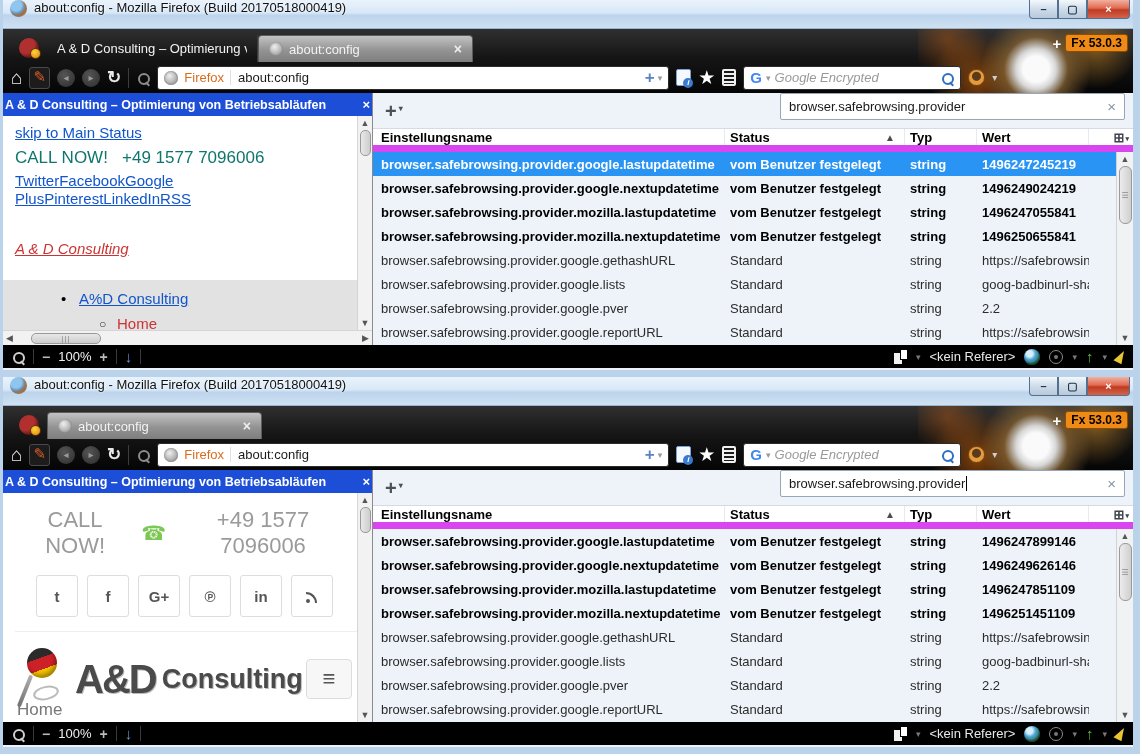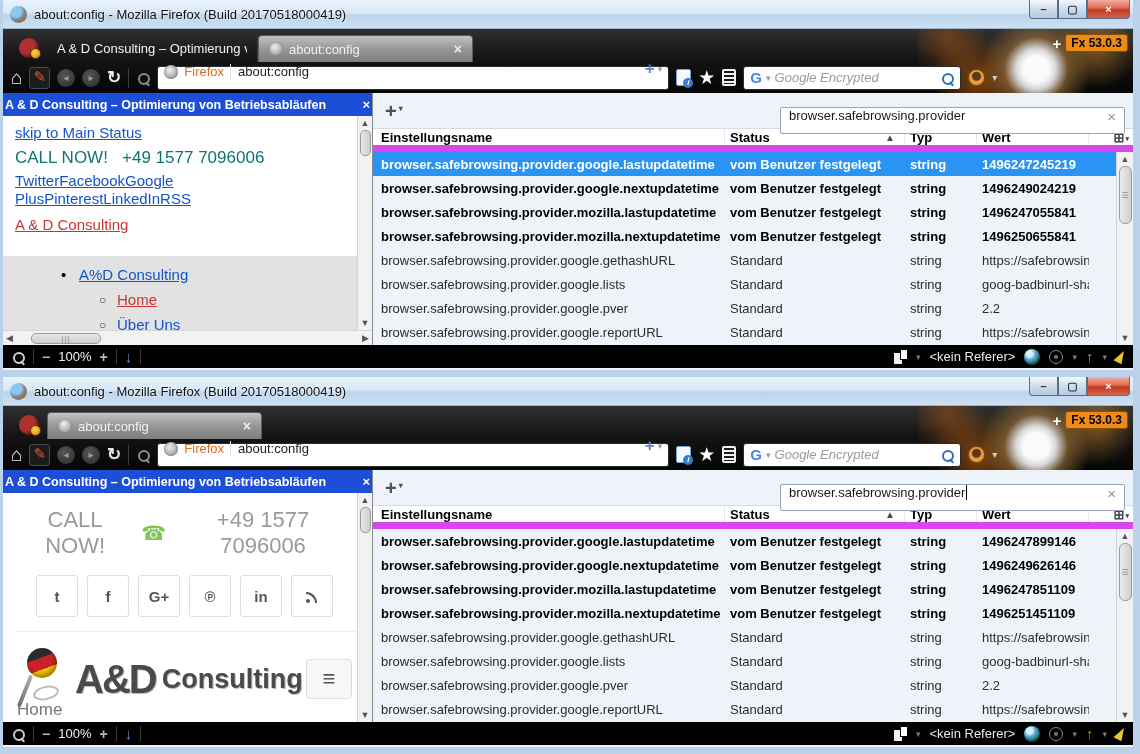--- a/index.html
+++ b/index.html
@@ -3,21 +3,21 @@
 <meta charset="utf-8">
 <style>
   * { margin:0; padding:0; box-sizing:border-box; }
   html,body { width:1140px; height:754px; background:#cfe0ef; font-family:"Liberation Sans", sans-serif; overflow:hidden; }
 
   
   .window { position:relative; width:1140px; height:377px;
     border-left:3px solid #bad2ea; border-right:7px solid #bad2ea; border-bottom:7px solid #bad2ea;
     background:#edf2fa; }
   .titlebar { height:29px; background:linear-gradient(#eaf3fc 0%,#d8e8f7 45%,#bcd4ec 55%,#cfe1f2 100%);
-    display:flex; align-items:center; padding-left:7px; position:relative; border-bottom:1px solid #9ab4cf; }
+    display:flex; padding-left:7px; position:relative; border-bottom:1px solid #9ab4cf; }
   .ffball { width:17px; height:17px; border-radius:50%; flex:none;
     background:radial-gradient(circle at 35% 30%, #8ec6f0 0 35%, #2a6db3 70%), radial-gradient(circle at 70% 70%, #f28b1d, transparent 60%); 
     box-shadow:inset -2px -2px 3px rgba(210,110,20,.9); }
   .wtitle { font-size:13px; color:#111; margin-left:7px; text-shadow:0 0 3px #fff; }
   .winbtns { position:absolute; top:0; right:3px; display:flex; height:19px; }
   .wbtn { width:29px; height:19px; border:1px solid #54708c; border-top:none; display:flex; align-items:center; justify-content:center;
     background:linear-gradient(#f4f8fc,#cfdcea 50%,#b7c9db); color:#1c2e40; font-size:11px; font-weight:bold; }
   .wbtn.min { border-radius:0 0 0 4px; }
   .wbtn.close { border-radius:0 0 4px 0; width:43px; background:linear-gradient(#f2b0a0,#e06a50 45%,#c03a22 55%,#d2654c); color:#fff; }
 
@@ -52,21 +52,21 @@
   .home-i { font-size:19px; }
   .pencil-i { color:#e05a28; font-size:15px; border:1px solid #4a4a4a; border-radius:3px; padding:0 3px 2px 3px; background:#1c1c1c; }
   .nav-arrow { width:18px; height:18px; border-radius:50%; background:radial-gradient(circle at 40% 35%, #555, #2c2c2c); color:#9a9a9a;
     font-size:10px; display:flex; align-items:center; justify-content:center; }
   .reload-i { font-size:17px; font-weight:bold; }
   .vsep { width:1px; height:20px; background:#3d3d3d; flex:none; }
   .mag { position:relative; width:14px; height:14px; flex:none; }
   .mag::before { content:''; position:absolute; left:2px; top:2px; width:8px; height:8px; border:2px solid #8d8d8d; border-radius:50%; }
   .mag::after { content:''; position:absolute; right:0; bottom:0; width:5px; height:2px; background:#8d8d8d; transform:rotate(45deg); }
   .urlbar { flex:none; width:512px; height:24px; background:#fff; border:1px solid #2b2b2b; border-radius:3px;
-    display:flex; align-items:flex-end; padding:10px 6px; gap:6px; font-size:13px; }
+    display:flex; align-items:center; padding:10px 6px; gap:6px; font-size:13px; }
   .url-ff { color:#d96c1f; }
   .url-text { color:#1a1a1a; border-left:1px solid #e0e0e0; padding-left:7px; }
   .url-right { margin-left:auto; display:flex; align-items:center; gap:3px; }
   .bm-plus { color:#5b82c4; font-size:17px; font-weight:bold; }
   .dd { color:#9a9a9a; font-size:9px; }
   .dd-w { color:#cfcfcf; font-size:10px; }
   .pageinfo-i { width:15px; height:17px; background:#f4f8ff; border:1px solid #7aa0d4; border-radius:2px; position:relative; flex:none; }
   .pageinfo-i::after { content:'i'; position:absolute; right:-3px; bottom:-3px; width:10px; height:10px; border-radius:50%;
     background:#3a7bd0; color:#fff; font-size:8px; font-weight:bold; text-align:center; line-height:10px; font-style:italic; }
   .star-i { color:#fff; font-size:19px; }
@@ -130,22 +130,22 @@
   .logo-name { font-size:27px; font-weight:bold; color:#4a4a4a; margin-left:6px; text-shadow:1px 1px 0 #bbb; }
   .hamburger { margin-left:auto; width:46px; height:40px; border:1px solid #ddd; border-radius:4px; background:#f7f7f7;
     color:#555; font-size:22px; display:flex; align-items:center; justify-content:center; }
   .home-label { position:absolute; left:14px; bottom:2px; font-size:17px; color:#777; }
 
   
   .config { flex:1; display:flex; flex-direction:column; position:relative; background:#eef3fa; }
   .cfg-toolbar { height:36px; flex:none; position:relative; border-bottom:1px solid #d4dbe6; }
   .addpref { position:absolute; left:12px; top:7px; color:#4a5158; font-size:20px; font-weight:bold; display:flex; align-items:flex-start; gap:2px; }
   .addpref .dd { color:#4a5158; font-size:8px; margin-top:4px; }
-  .cfg-search { position:absolute; right:8px; top:14px; width:345px; height:27px; background:#fff; border:1px solid #98a6ba; border-radius:2px;
-    display:flex; padding:0 8px; font-size:13px; color:#1a1a1a; }
+  .cfg-search { position:absolute; right:8px; top:0; width:345px; height:27px; background:#fff; border:1px solid #98a6ba; border-radius:2px;
+    display:flex; align-items:center; padding:0 8px; font-size:13px; color:#1a1a1a; }
   .cfg-clear { margin-left:auto; color:#8a94a6; font-size:15px; }
   .caret { width:1px; height:15px; background:#000; margin-left:1px; }
 
   .thead { display:flex; align-items:center; height:23px; flex:none; background:#fff; border-bottom:7px solid #d946ef; font-size:13px; font-weight:bold; color:#000; }
   .thead .c { border-right:1px solid #e6eaf0; height:100%; display:flex; align-items:center; }
   .c { flex:none; padding:0 5px; white-space:nowrap; overflow:hidden; }
   .c.name { width:352px; padding-left:8px; }
   .c.status { width:180px; }
   .thead .c.status { justify-content:space-between; }
   .sort-arrow { color:#4a4a4a; font-size:10px; margin-right:4px; }
@@ -248,21 +248,21 @@
         <span>A &amp; D Consulting – Optimierung von Betriebsabläufen</span>
         <span class="sb-close">×</span>
       </div>
       <div class="sb-body">
         <div><a class="link">skip to Main Status</a></div>
         <div class="callrow0">
           <span>CALL NOW!</span>&nbsp;&nbsp;
           <span>+49 1577 7096006</span>
         </div>
         <div><a class="link">TwitterFacebookGoogle PlusPinterestLinkedInRSS</a></div>
-        <div style="margin-top:8px;"><a class="redlink">A &amp; D Consulting</a></div>
+        <div style="margin-top:32px;font-style:italic;"><a class="redlink">A &amp; D Consulting</a></div>
         <div class="menu-box">
           <div class="mi root"><a class="link">A%D Consulting</a></div>
           <div class="mi sub"><a class="redlink">Home</a></div>
           <div class="mi sub"><a class="link">Über Uns</a></div>
 
         </div>
         <div class="vscroll">
           <span class="sb-arrow">▲</span>
           <span class="vthumb"></span>
           <span class="vfill"></span>

